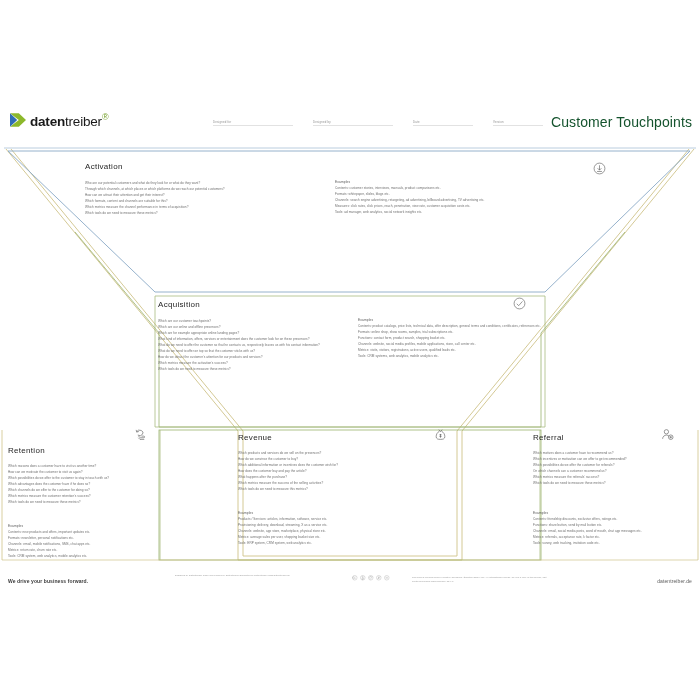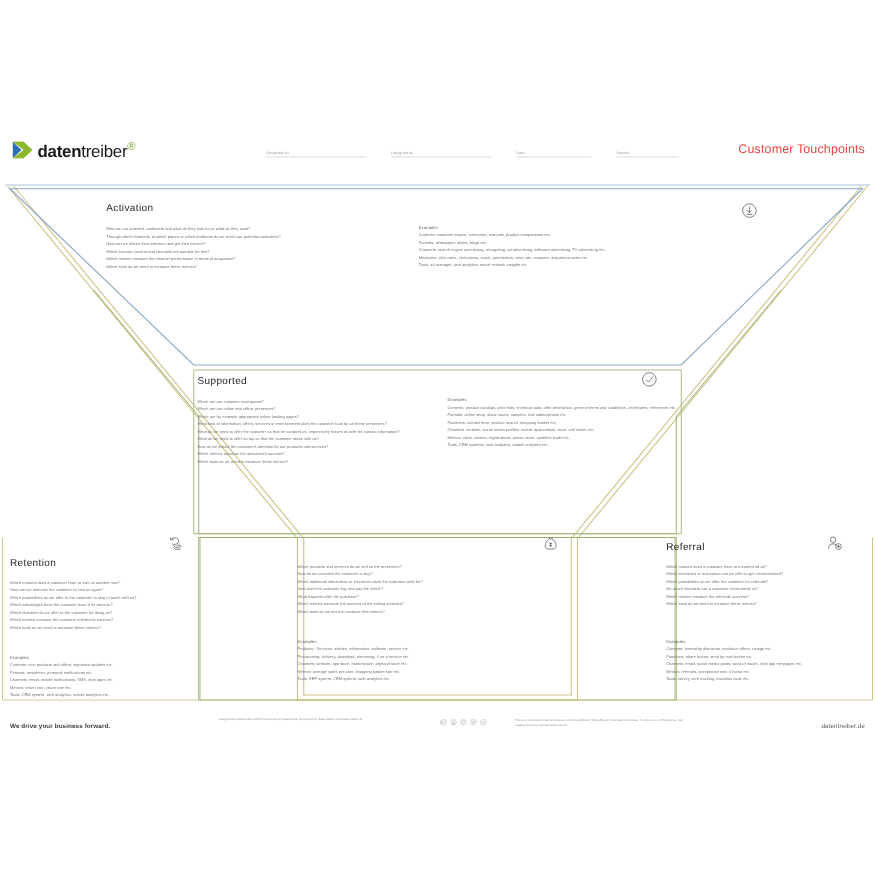--- a/index.html
+++ b/index.html
@@ -37,21 +37,21 @@
     font-size:2.8px;color:#8d8d8d;letter-spacing:.2px;
     border-bottom:0.5px solid #e2e2e2;
     padding-bottom:1px;
   }
   #meta-designed-for{left:213px;width:80px;}
   #meta-designed-by{left:313px;width:80px;}
   #meta-date{left:413px;width:60px;}
   #meta-version{left:493px;width:50px;}
   #canvas-title{
     position:absolute;right:8px;top:6px;
-    font-size:10px;color:#ef4444;letter-spacing:.1px;white-space:nowrap;
+    font-size:14px;color:#14532d;letter-spacing:.1px;white-space:nowrap;
   }
   
   #funnel{position:absolute;left:0;top:0;width:700px;height:700px;pointer-events:none;}
   
   .panel{position:absolute;}
   .panel h2{
     margin:0 0 6px 0;
     font-size:8px;font-weight:normal;color:#1f1f1f;letter-spacing:.3px;
   }
   .col{position:absolute;top:0;}
@@ -195,21 +195,21 @@
   <div class="icon-slot" id="icon-acquisition">
     <svg width="13" height="13" viewBox="0 0 24 24" fill="none" stroke="#555" stroke-width="1.1">
       <circle cx="12" cy="12" r="10"></circle>
       <line x1="12" y1="6" x2="12" y2="15"></line>
       <polyline points="8.5,11.5 12,15 15.5,11.5"></polyline>
       <line x1="7.5" y1="17.5" x2="16.5" y2="17.5"></line>
     </svg>
   </div>
 
   <div class="panel" id="panel-activation">
-    <h2>Supported</h2>
+    <h2>Acquisition</h2>
     <div class="col" id="act-q">
       <ul class="q-list">
           <li>Which are our customer touchpoints?</li>
           <li>Which are our online and offline presences?</li>
           <li>Which are for example appropriate online landing pages?</li>
           <li>What kind of information, offers, services or entertainment does the customer look for on these presences?</li>
           <li>What do we need to offer the customer so that he contacts us, respectively leaves us with his contact information?</li>
           <li>What do we need to offer on top so that the customer sticks with us?</li>
           <li>How do we attract the customer's attention for our products and services?</li>
           <li>Which metrics measure the activation's success?</li>
@@ -262,20 +262,21 @@
   <div class="icon-slot" id="icon-retention">
     <svg width="13" height="13" viewBox="0 0 24 24" fill="none" stroke="#555" stroke-width="1.1">
       <path d="M5,7 a6,5 0 1 1 2,6"></path>
       <polyline points="4,3.5 5,7.5 9,6.5"></polyline>
       <path d="M8,15 l4,3 h6 a1.5,1.5 0 0 0 0,-3 h-4"></path>
       <path d="M8,18 l3,3 h8"></path>
     </svg>
   </div>
 
   <div class="panel" id="panel-revenue">
+    <h2>Revenue</h2>
     <div class="col" id="rev-q">
       <ul class="q-list">
           <li>Which products and services do we sell on the presences?</li>
           <li>How do we convince the customer to buy?</li>
           <li>Which additional information or incentives does the customer wish for?</li>
           <li>How does the customer buy and pay the article?</li>
           <li>What happens after the purchase?</li>
           <li>Which metrics measure the success of the selling activities?</li>
           <li>Which tools do we need to measure this metrics?</li>
         </ul>

